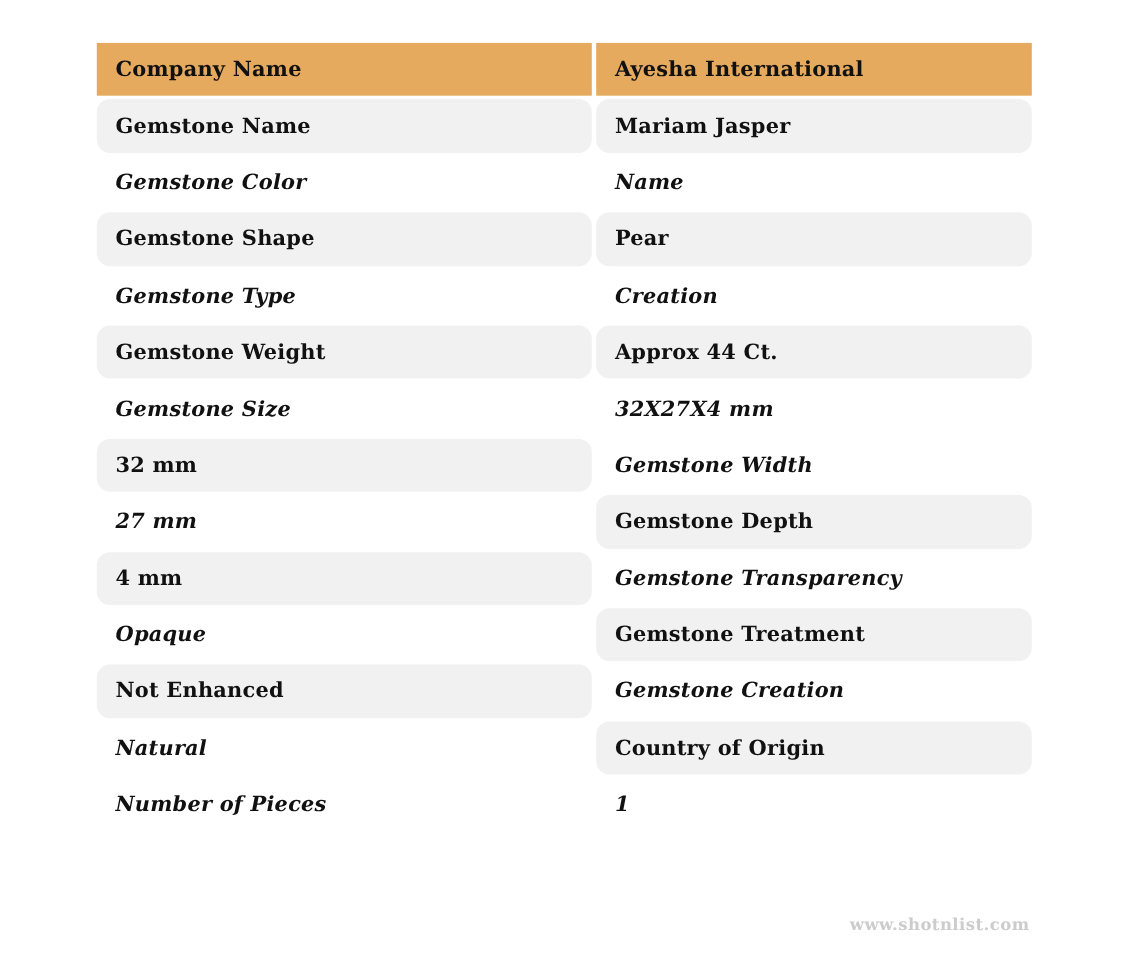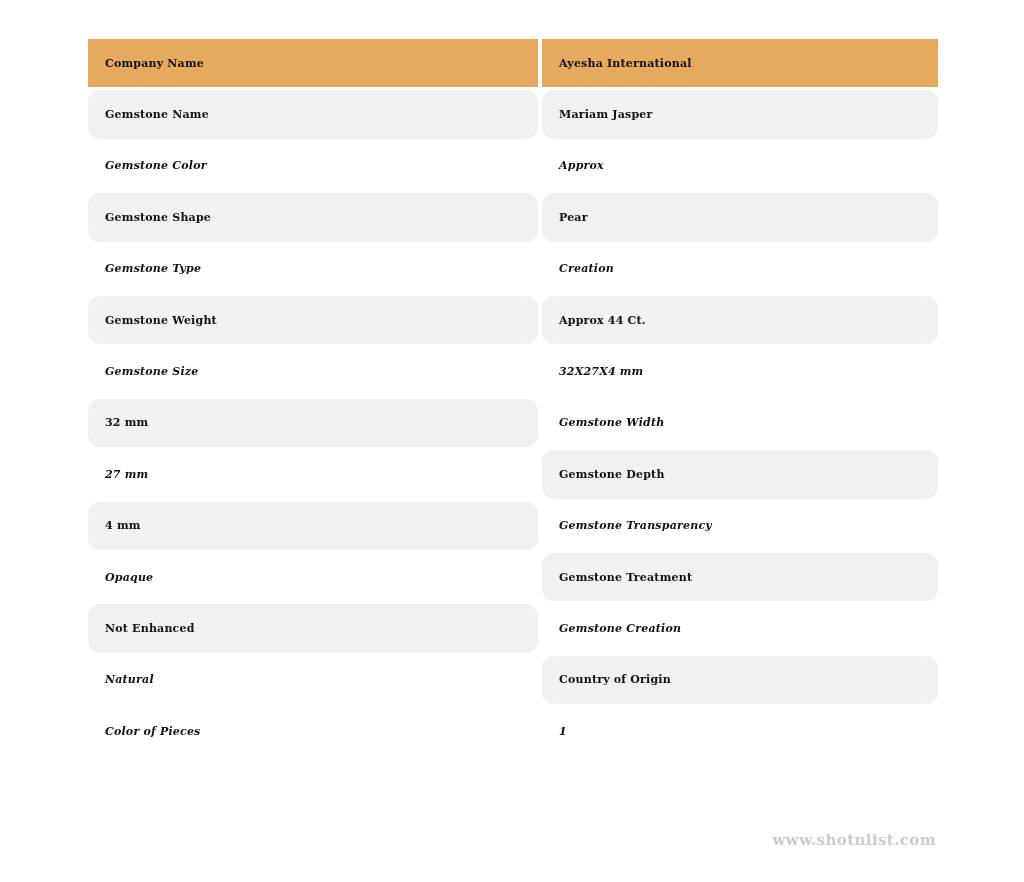--- a/index.html
+++ b/index.html
@@ -24,21 +24,21 @@
     grid-template-columns: 450px 396px;
     grid-auto-rows: 48.4px;
     column-gap: 4px;
     row-gap: 3px;
   }
   .cell {
     display: flex;
     align-items: center;
     padding-left: 17px;
     box-sizing: border-box;
-    font-size: 11px;
+    font-size: 19px;
     font-weight: bold;
     color: var(--text-color, #111111);
     letter-spacing: 0.2px;
     white-space: nowrap;
     overflow: hidden;
   }
   .cell.header {
     background: var(--header-bg, #e6aa5e);
   }
   .cell.alt {
@@ -65,21 +65,21 @@
 <div class="page">
 
   <div class="spec-table">
     <div class="cell header">Company Name</div>
     <div class="cell header">Ayesha International</div>
 
   <div class="cell alt">Gemstone Name</div>
   <div class="cell alt">Mariam Jasper</div>
 
   <div class="cell plain">Gemstone Color</div>
-  <div class="cell plain">Approx</div>
+  <div class="cell plain">Name</div>
 
   <div class="cell alt">Gemstone Shape</div>
   <div class="cell alt">Pear</div>
 
   <div class="cell plain">Gemstone Type</div>
   <div class="cell plain">Creation</div>
 
   <div class="cell alt">Gemstone Weight</div>
   <div class="cell alt">Approx 44 Ct.</div>
 
@@ -98,19 +98,19 @@
   <div class="cell plain">Opaque</div>
 
   <div class="cell alt">Gemstone Treatment</div>
   <div class="cell alt">Not Enhanced</div>
 
   <div class="cell plain">Gemstone Creation</div>
   <div class="cell plain">Natural</div>
 
   <div class="cell alt">Country of Origin</div>
 
-  <div class="cell plain">Color of Pieces</div>
+  <div class="cell plain">Number of Pieces</div>
   <div class="cell plain">1</div>
 </div>
 
   <div class="watermark">www.shotnlist.com</div>
 
 </div>
 
 </body></html>

